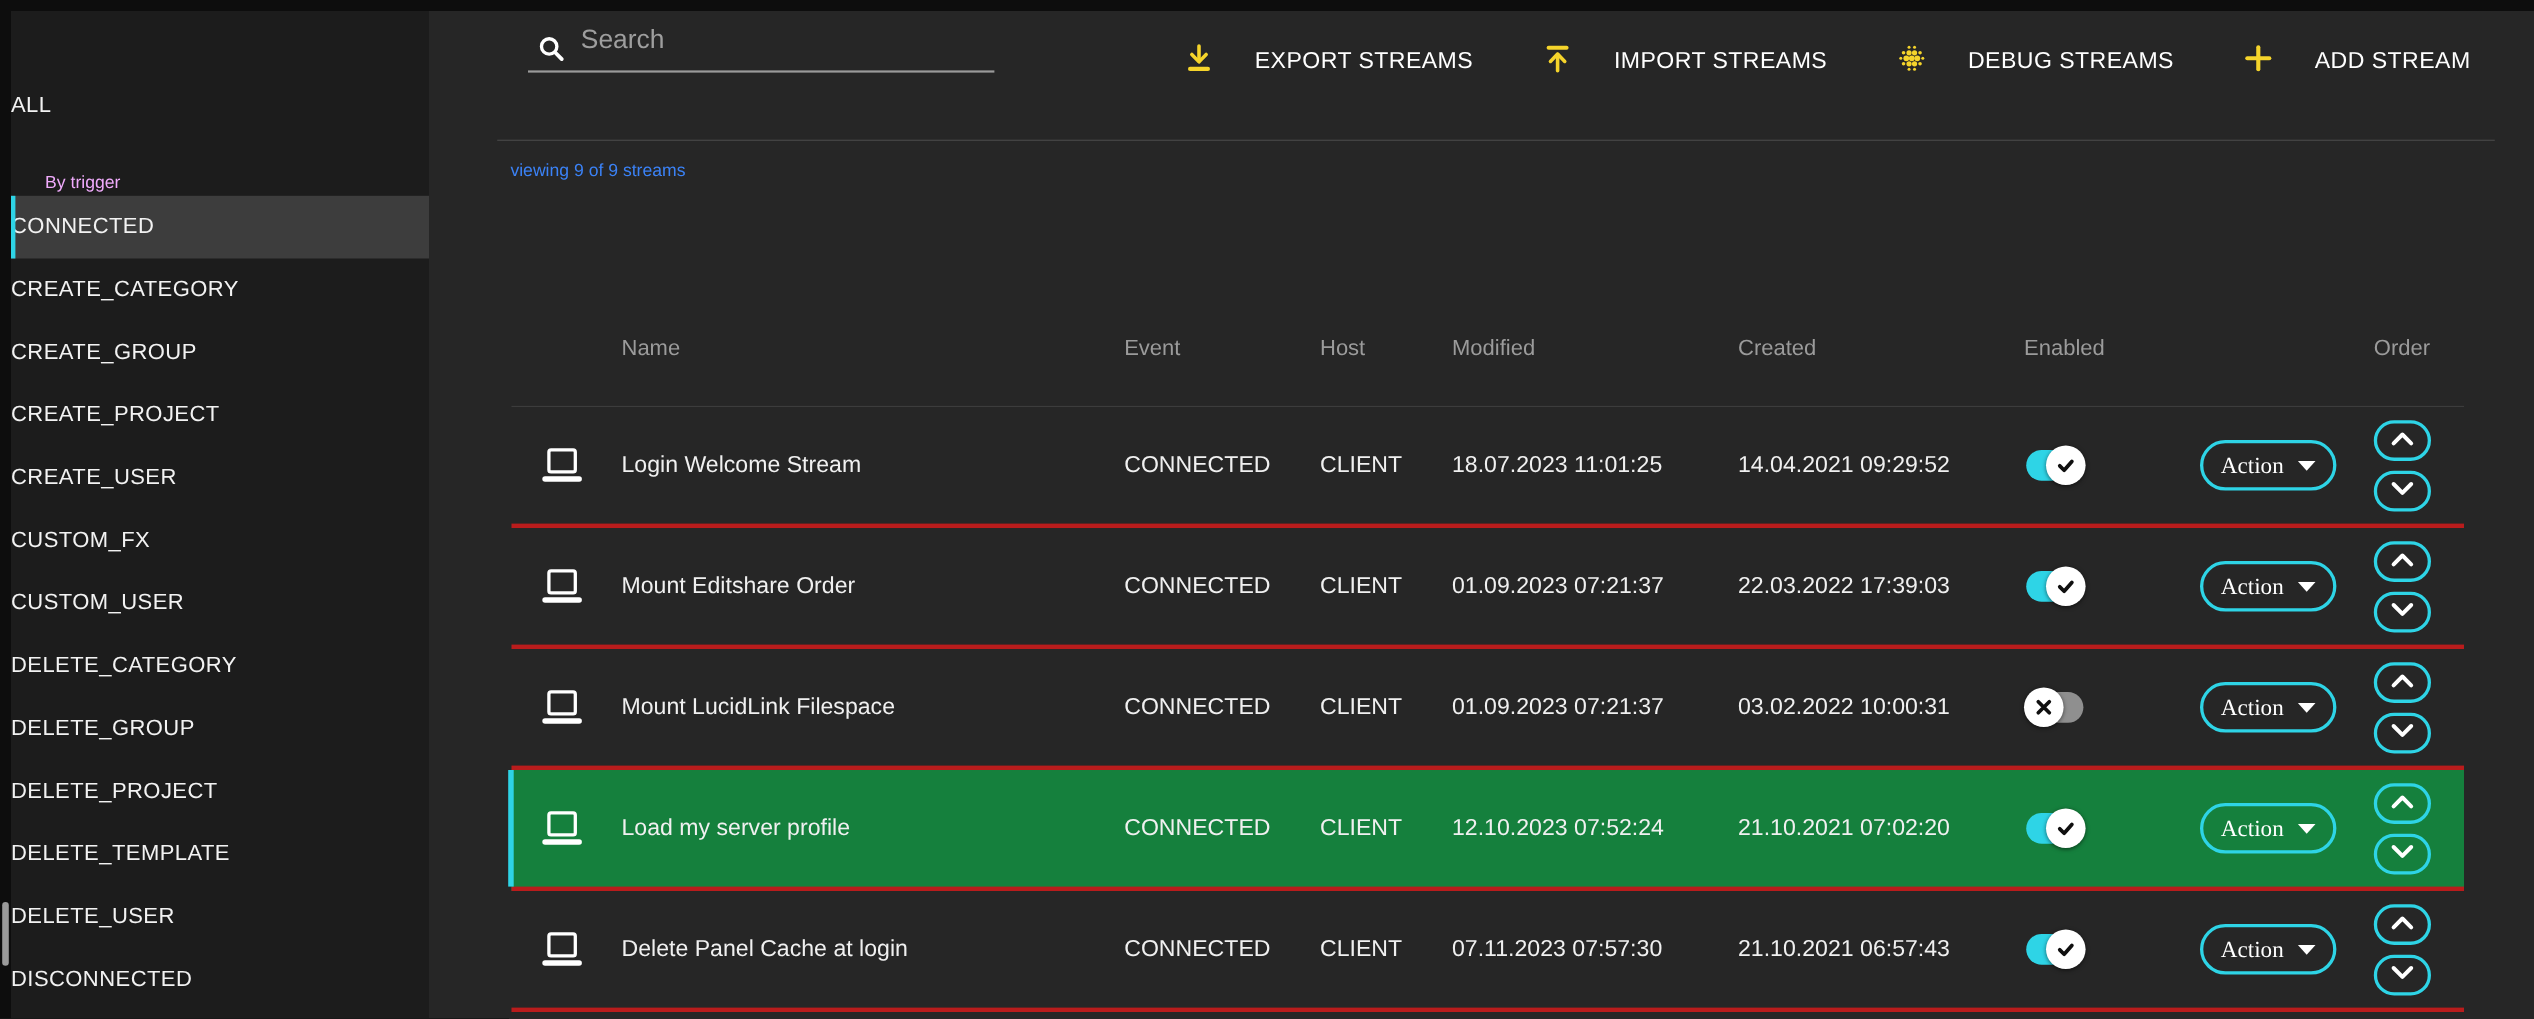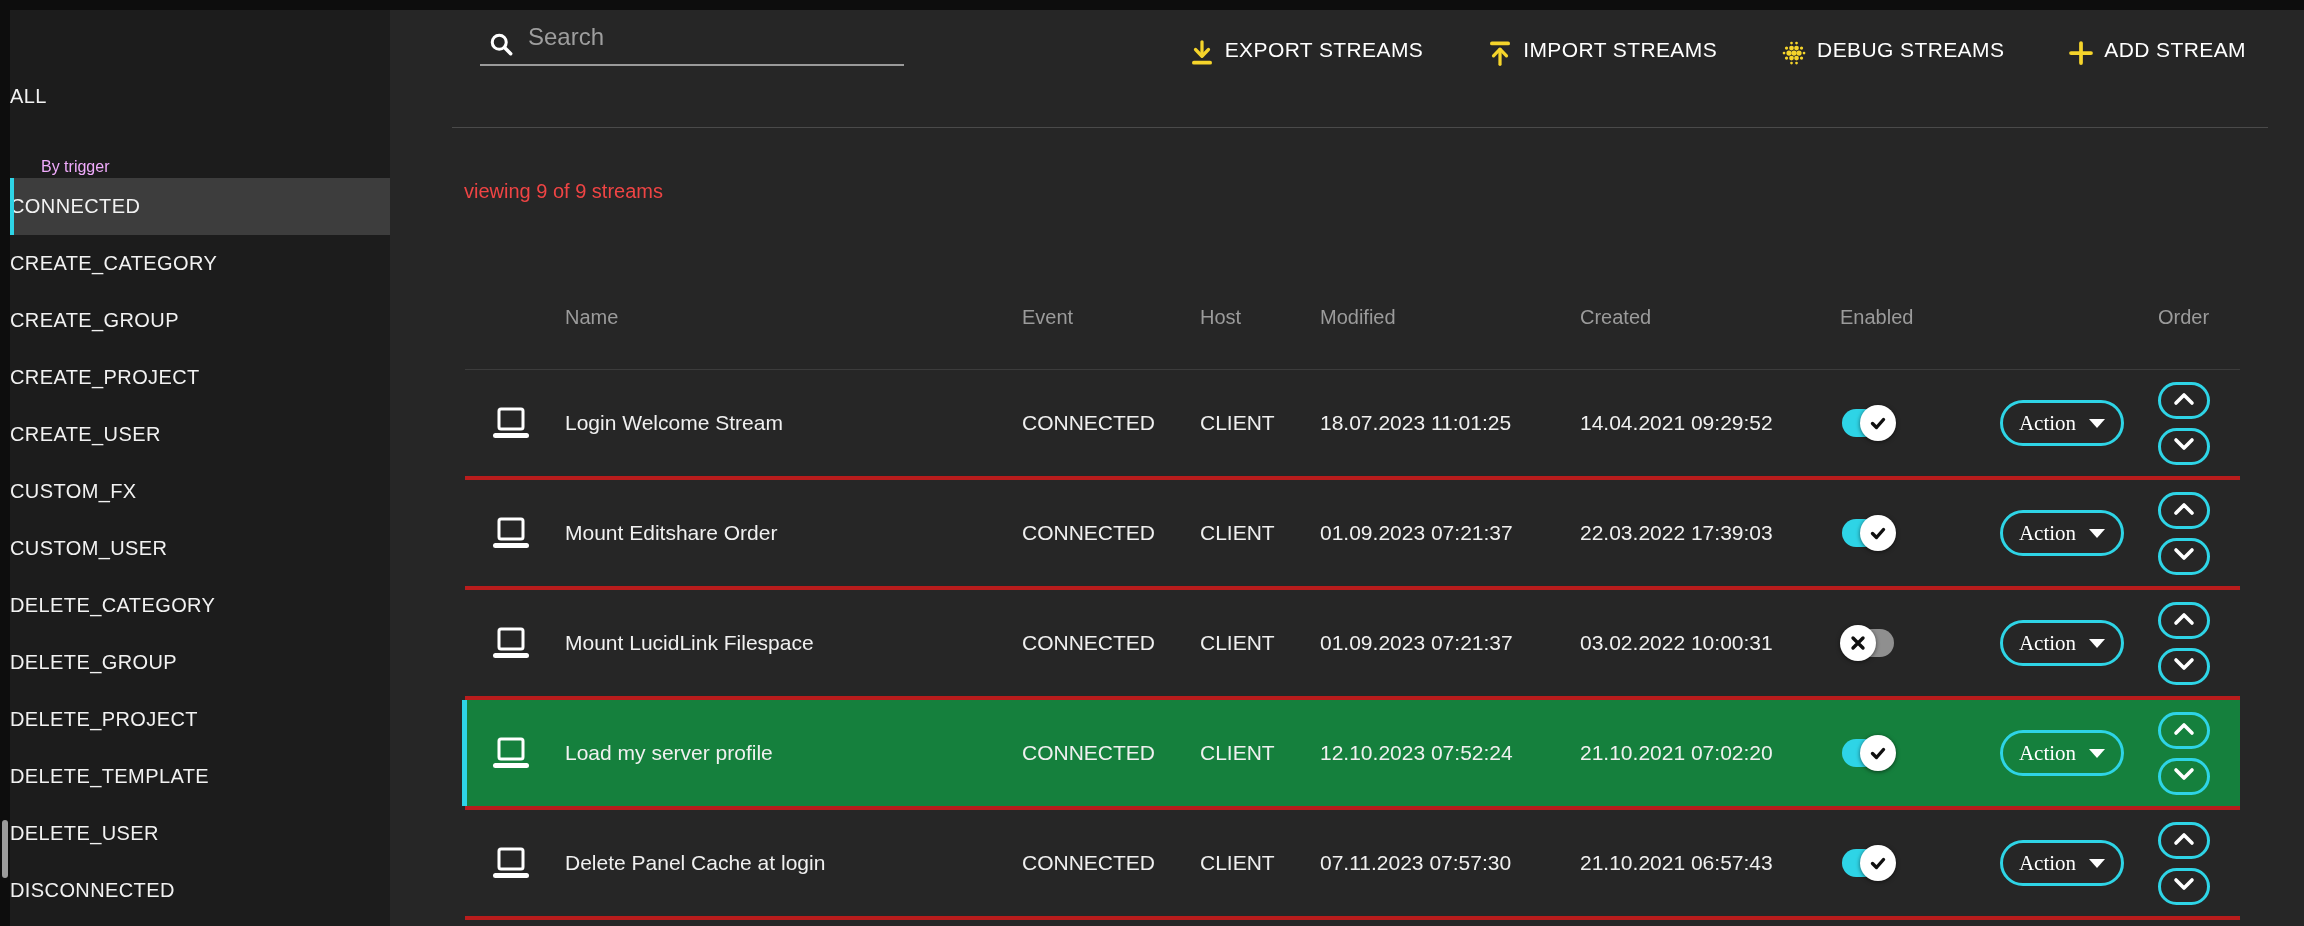--- a/index.html
+++ b/index.html
@@ -27,27 +27,27 @@
   .search-icon{position:absolute;left:487px;top:30px;width:28px;height:28px;color:#fff}
   .search-input{
     position:absolute;left:480px;top:14px;width:424px;height:52px;
     background:transparent;border:none;outline:none;border-bottom:2px solid #9a9a9a;
     color:#e8e8e8;font-size:24px;padding:0 0 4px 48px;font-family:inherit;
   }
   .search-input::placeholder{color:#9e9e9e}
 
   
   .toolbar{position:absolute;top:10px;right:58px;height:86px;display:flex;align-items:center;gap:62px}
-  .tb-btn{display:flex;align-items:flex-start;gap:8px;background:none;border:none;cursor:pointer;color:#fff;font-family:inherit}
+  .tb-btn{display:flex;align-items:flex-end;gap:36px;background:none;border:none;cursor:pointer;color:#fff;font-family:inherit}
   .tb-icon{width:30px;height:30px;color:var(--yellow,#f5d42b);display:block}
   .tb-icon svg{display:block}
   .tb-label{font-size:21px;letter-spacing:.4px;color:#fff;white-space:nowrap}
   .toolbar-divider{position:absolute;left:452px;right:36px;top:127px;height:1px;background:#4a4a4a}
 
-  .status{position:absolute;left:464px;top:180px;font-size:20px;color:#ef4444}
+  .status{position:absolute;left:464px;top:147px;font-size:16px;color:#3b82f6}
 
   
   .table{position:absolute;left:465px;top:245px;width:1775px}
   .grid-cols{display:grid;grid-template-columns:100px 457px 178px 120px 260px 260px 160px 158px 82px;}
   .thead{height:125px;align-items:end;padding-bottom:40px;border-bottom:1px solid #3c3c3c;color:#9b9b9b;font-size:20px}
   .h-name{grid-column:2}.h-event{grid-column:3}.h-host{grid-column:4}.h-modified{grid-column:5}
   .h-created{grid-column:6}.h-enabled{grid-column:7}.h-order{grid-column:9}
 
   .row{height:110px;align-items:center;border-bottom:4px solid #b91c1c;color:#f0f0f0;font-size:21px;position:relative;cursor:pointer}
   .row.selected{background:#15803d}

